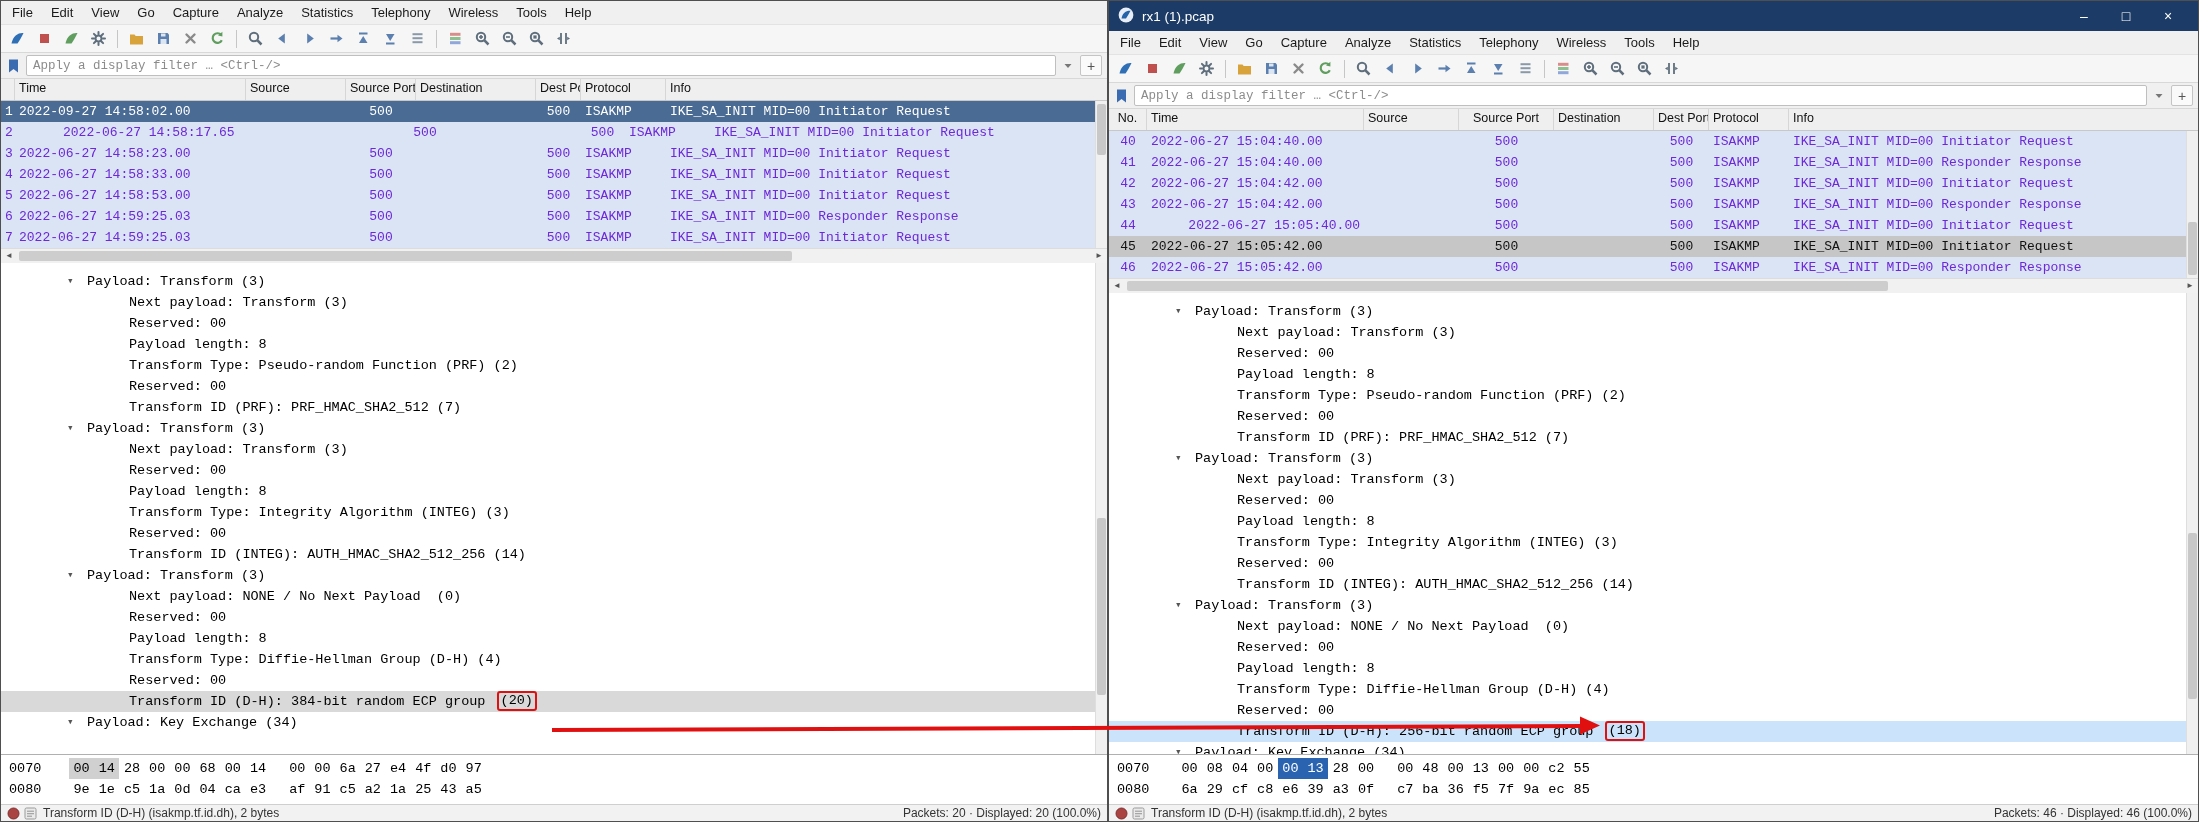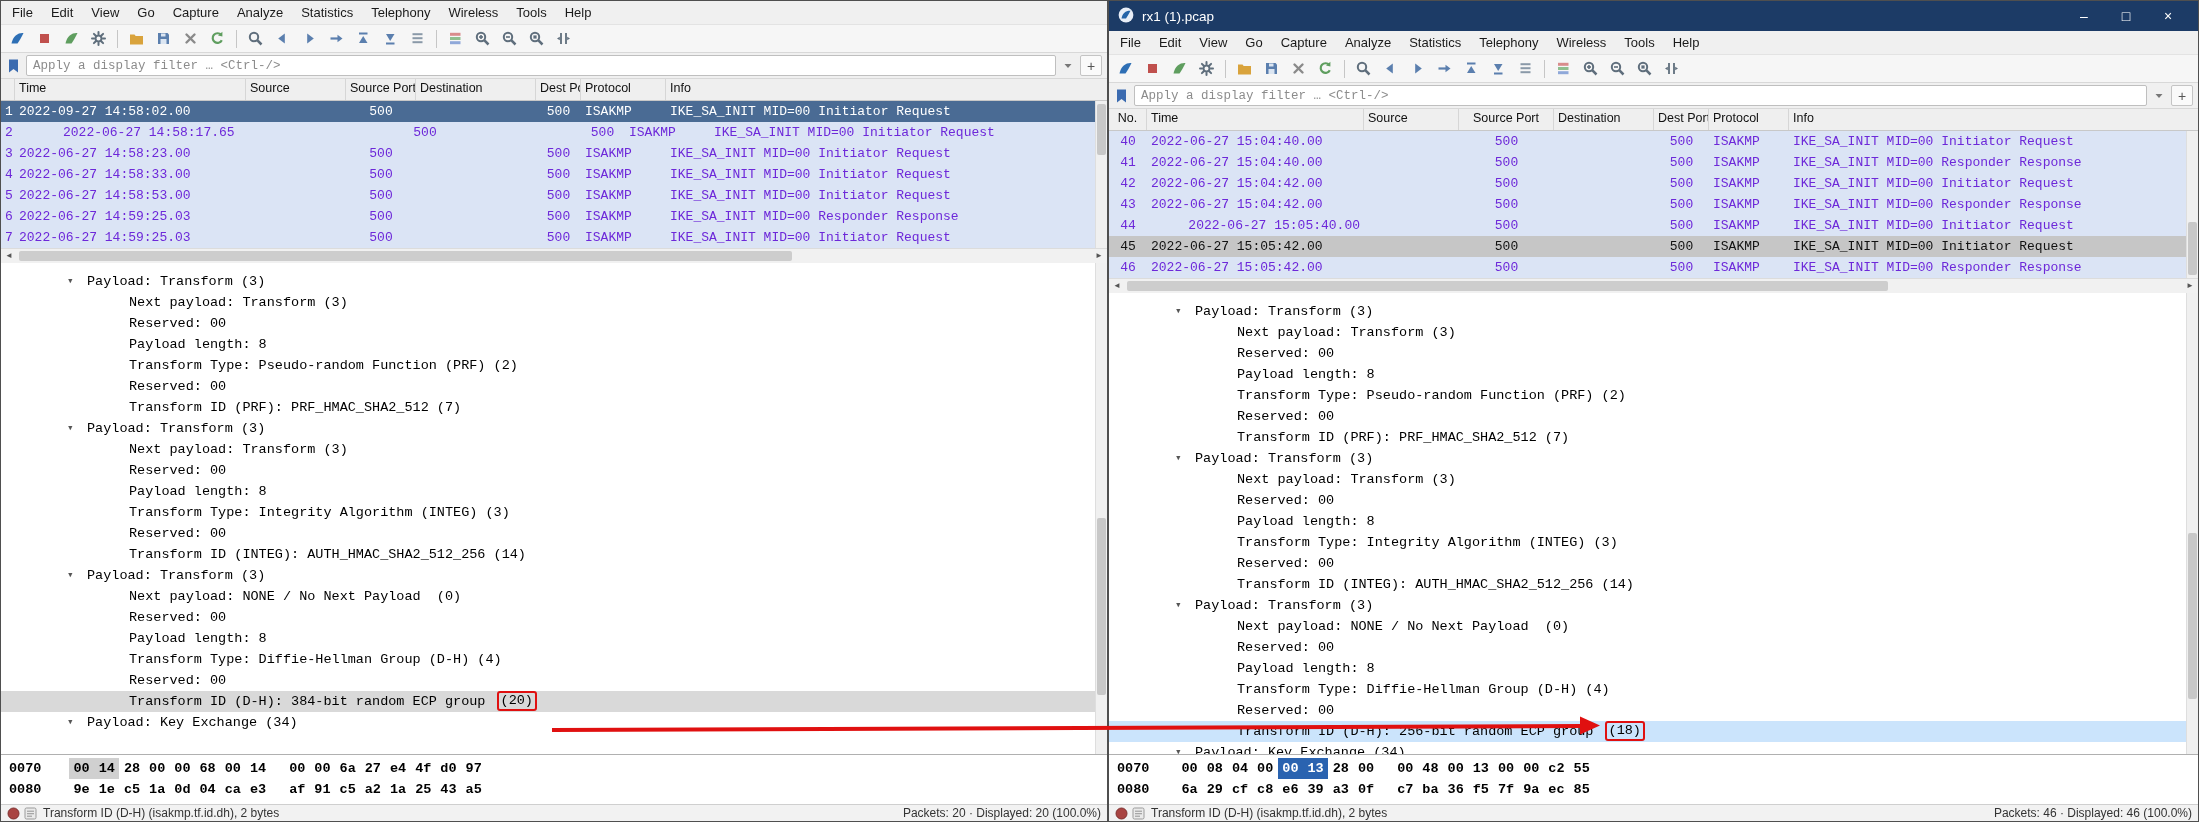--- a/index.html
+++ b/index.html
@@ -77,21 +77,21 @@
   .redbox{display:inline-block;border:2px solid #e01010;border-radius:3px;padding:0 2px;
     margin-left:3px;line-height:16px;vertical-align:middle;}
 
   
   .vscroll{position:absolute;top:0;bottom:0;right:0;width:12px;background:#f0f0f0;border-left:1px solid #dedede;}
   .vthumb{position:absolute;left:1px;right:1px;background:#c8c8c8;border-radius:2px;}
 
   
   .hexpane{flex:0 0 50px;border-top:1px solid #b0b0b0;background:#fff;padding:3px 0 0 4px;
     font-family:"Liberation Mono","DejaVu Sans Mono",monospace;font-size:13.5px;color:#000;overflow:hidden;}
-  .hline{height:21px;line-height:21px;white-space:nowrap;font-weight:bold;}
+  .hline{height:21px;line-height:21px;white-space:nowrap;}
   .hoff{display:inline-block;width:46px;margin:0 14px 0 4px;color:#000;}
   .hb{display:inline-block;padding:0 4.5px;}
   .hb.gap{margin-right:14px;}
   .hb.hla{background:#2a63b0;color:#fff;}
   .hb.hli{background:#d0d0d0;color:#000;}
 
   
   .statusbar{flex:0 0 17px;background:#f2f2f2;border-top:1px solid #cfcfcf;display:flex;
     align-items:center;font-size:12px;color:#333;padding:0 6px;gap:6px;overflow:hidden;}
   .st-icons{display:flex;align-items:center;gap:4px;}

